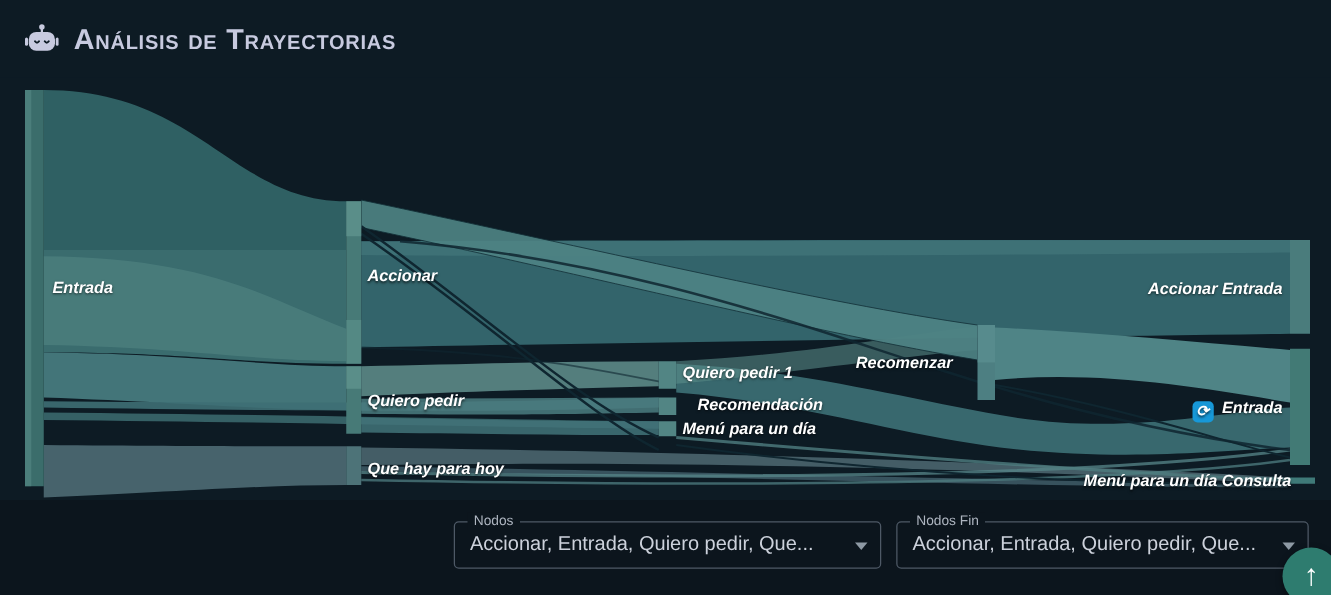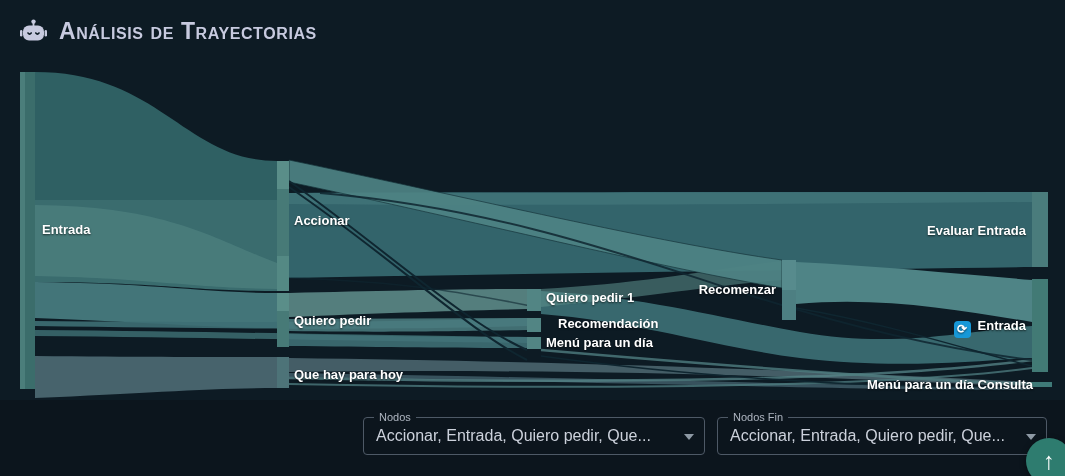--- a/index.html
+++ b/index.html
@@ -5,21 +5,21 @@
   html,body{margin:0;padding:0;}
   body{
     position:relative;width:1065px;height:476px;overflow:hidden;
     background:#0d1b24;font-family:"Liberation Sans",sans-serif;
   }
   
   .header{position:absolute;left:0;top:0;width:100%;height:62px;display:flex;align-items:center;padding-left:20px;box-sizing:border-box;background:#0d1b24;}
   .robot{flex:0 0 auto;width:27px;height:25px;}
   .title{margin-left:12px;font-variant:small-caps;font-size:23px;font-weight:600;letter-spacing:.6px;color:#c7cadf;}
   
-  .sankey-wrap{position:absolute;left:0;top:60px;width:1065px;height:340px;}
+  .sankey-wrap{position:absolute;left:0;top:60px;width:1065px;height:340px;font-style:italic;}
   .node-label{
     position:absolute;color:#ffffff;font-size:13px;font-weight:bold;white-space:nowrap;
     text-shadow:0 1px 2px rgba(0,0,0,.65);line-height:14px;
   }
   .node-label.right{text-align:right;}
   .sync-badge{
     display:inline-block;vertical-align:-3px;width:17px;height:17px;margin-right:7px;
     background:#1798d8;border-radius:4px;color:#fff;font-size:12px;font-weight:bold;
     text-align:center;line-height:17px;
   }
@@ -134,22 +134,22 @@
 </svg>
 
 
 <div class="node-label" style="left:42px;top:163px;">Entrada</div>
 <div class="node-label" style="left:294px;top:154px;">Accionar</div>
 <div class="node-label" style="left:294px;top:254px;">Quiero pedir</div>
 <div class="node-label" style="left:294px;top:308px;">Que hay para hoy</div>
 <div class="node-label" style="left:546px;top:231px;">Quiero pedir 1</div>
 <div class="node-label" style="left:558px;top:257px;">Recomendación</div>
 <div class="node-label" style="left:546px;top:276px;">Menú para un día</div>
-<div class="node-label right" style="right:289px;top:223px;">Recomenzar</div>
-<div class="node-label right" style="right:39px;top:164px;">Evaluar Entrada</div>
+<div class="node-label right" style="right:303px;top:223px;">Recomenzar</div>
+<div class="node-label right" style="right:39px;top:164px;">Accionar Entrada</div>
 <div class="node-label right" style="right:39px;top:259px;"><span class="sync-badge">⟳</span><span>Entrada</span></div>
 <div class="node-label right" style="right:32px;top:318px;">Menú para un día Consulta</div>
 </div>
 
 <div class="controls">
   <div class="field" id="field-nodos">
     <span class="flabel">Nodos</span>
     <span class="fvalue">Accionar, Entrada, Quiero pedir, Que...</span>
     <span class="caret"></span>
   </div>

